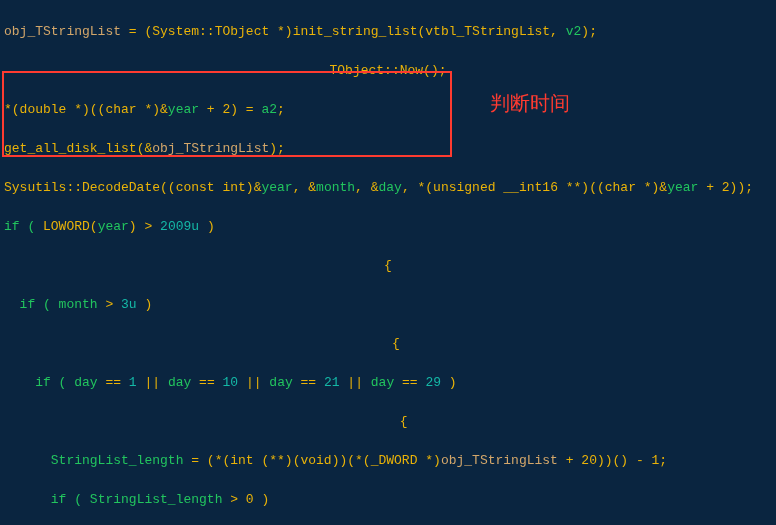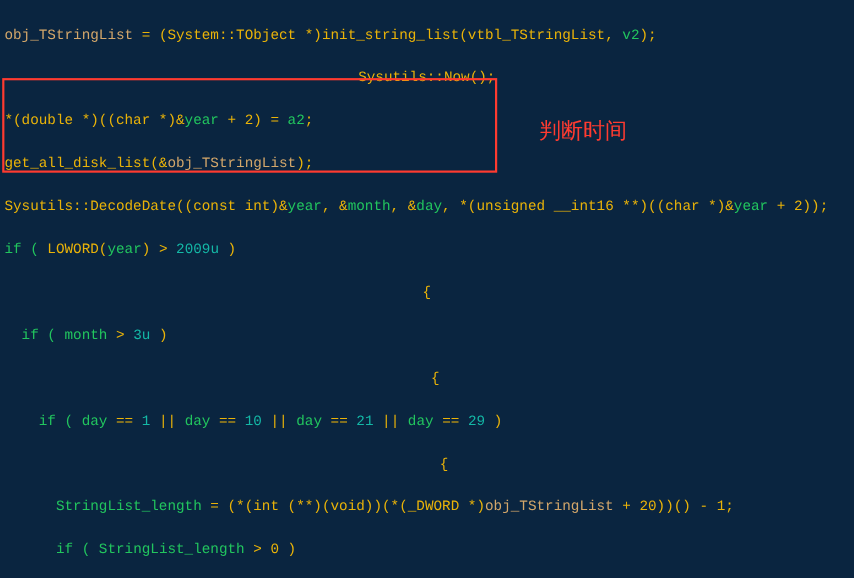--- a/index.html
+++ b/index.html
@@ -35,21 +35,21 @@
     font-size: 20px;
     font-family: 'Microsoft YaHei', sans-serif;
     font-weight: 500;
   }
 </style>
 </head>
 <body>
 
 <div class="code-area">
 <span class="line"><span class="vartan">obj_TStringList</span><span class="white"> = (System::TObject *)</span><span class="white">init_string_list</span><span class="white">(vtbl_TStringList, </span><span class="var">v2</span><span class="white">);</span></span>
-<span class="line white">Sysutils::Now();</span>
+<span class="line white">TObject::Now();</span>
 <span class="line"><span class="white">*(double *)((char *)&amp;</span><span class="var">year</span><span class="white"> + 2) = </span><span class="var">a2</span><span class="white">;</span></span>
 <span class="line"><span class="white">get_all_disk_list</span><span class="white">(&amp;</span><span class="vartan">obj_TStringList</span><span class="white">);</span></span>
 <span class="line"><span class="white">Sysutils::DecodeDate</span><span class="white">((const int)&amp;</span><span class="var">year</span><span class="white">, &amp;</span><span class="var">month</span><span class="white">, &amp;</span><span class="var">day</span><span class="white">, *(unsigned __int16 **)((char *)&amp;</span><span class="var">year</span><span class="white"> + 2));</span></span>
 <span class="line"><span class="keyword">if ( </span><span class="white">LOWORD</span><span class="white">(</span><span class="var">year</span><span class="white">) &gt; </span><span class="num">2009u</span><span class="white"> )</span></span>
 <span class="line white">{</span>
 <span class="line"><span class="keyword">  if ( </span><span class="var">month</span><span class="white"> &gt; </span><span class="num">3u</span><span class="white"> )</span></span>
 <span class="line white">  {</span>
 <span class="line"><span class="keyword">    if ( </span><span class="var">day</span><span class="white"> == </span><span class="num">1</span><span class="white"> || </span><span class="var">day</span><span class="white"> == </span><span class="num">10</span><span class="white"> || </span><span class="var">day</span><span class="white"> == </span><span class="num">21</span><span class="white"> || </span><span class="var">day</span><span class="white"> == </span><span class="num">29</span><span class="white"> )</span></span>
 <span class="line white">    {</span>
 <span class="line"><span class="var">      StringList_length</span><span class="white"> = (*(int (**)(void))(*(_DWORD *)</span><span class="vartan">obj_TStringList</span><span class="white"> + 20))() - 1;</span></span>
@@ -73,13 +73,13 @@
 
 
 
 
 
 
 
 </div>
 
 <div class="highlight-box" style="left:2px; top:71px; width:450px; height:86px;"></div>
-<div class="annotation" style="left:490px; top:104px;">判断时间</div>
+<div class="annotation" style="left:490px; top:88px;">判断时间</div>
 
 </body></html>

